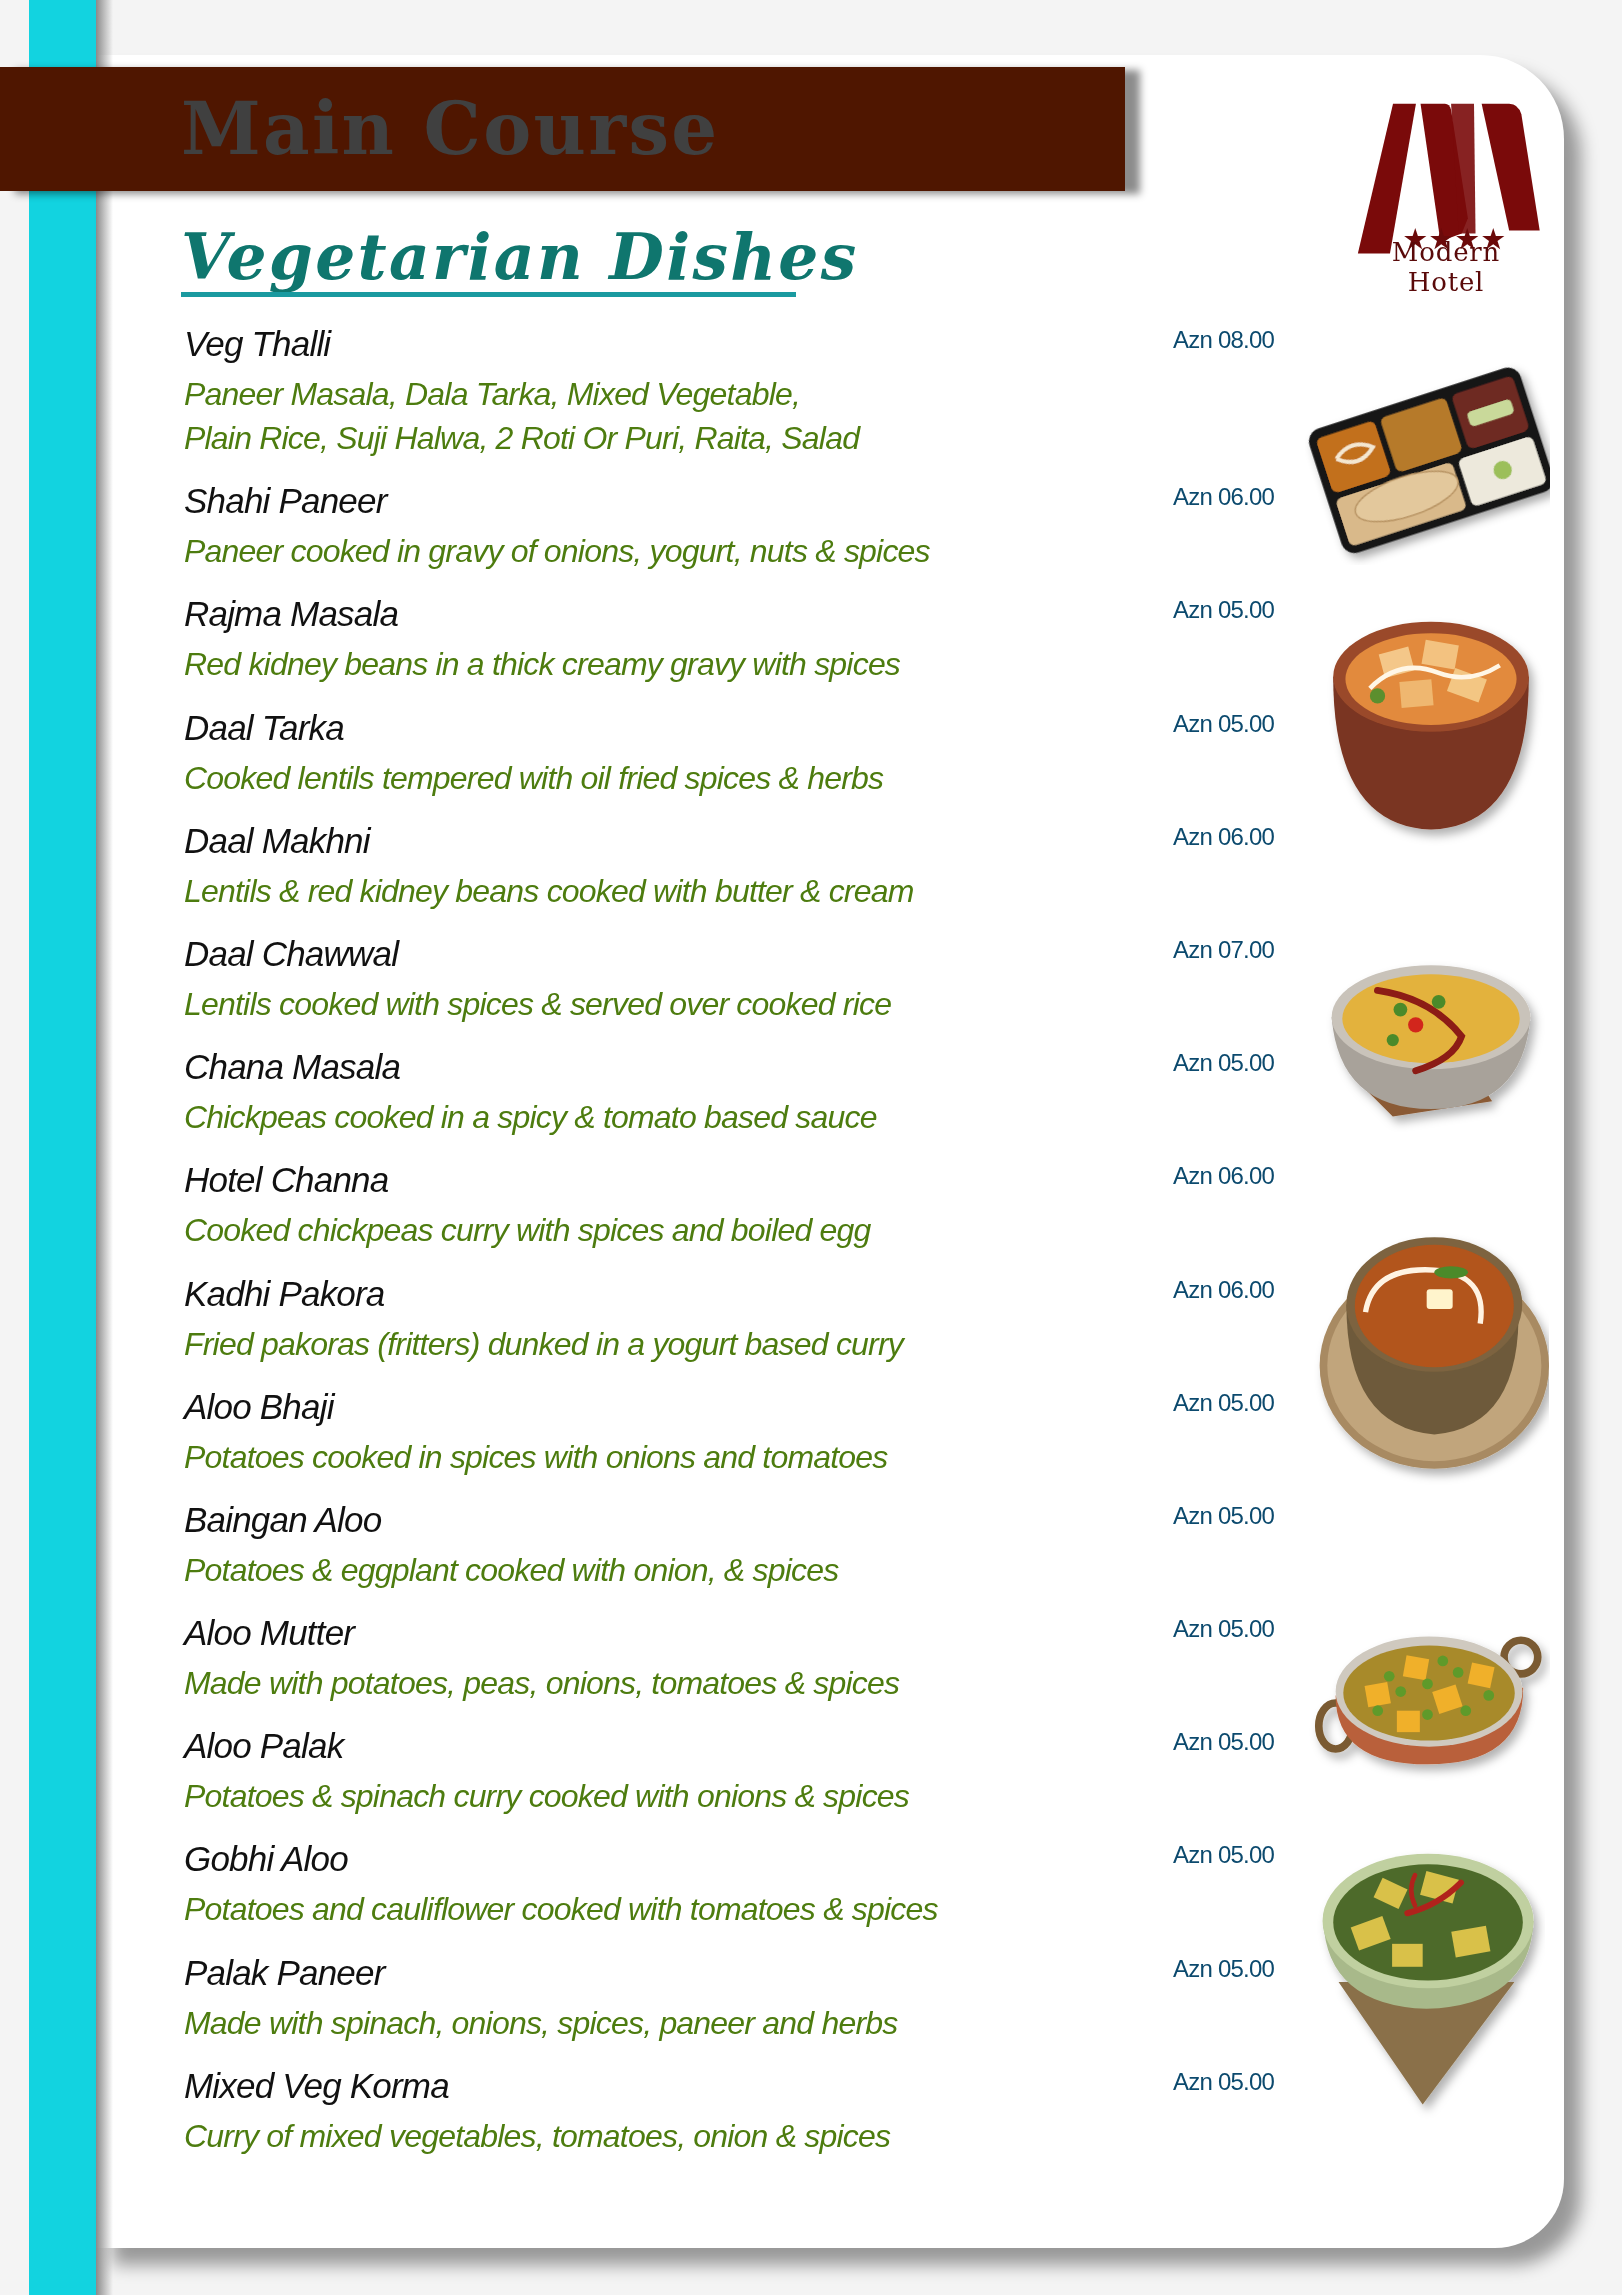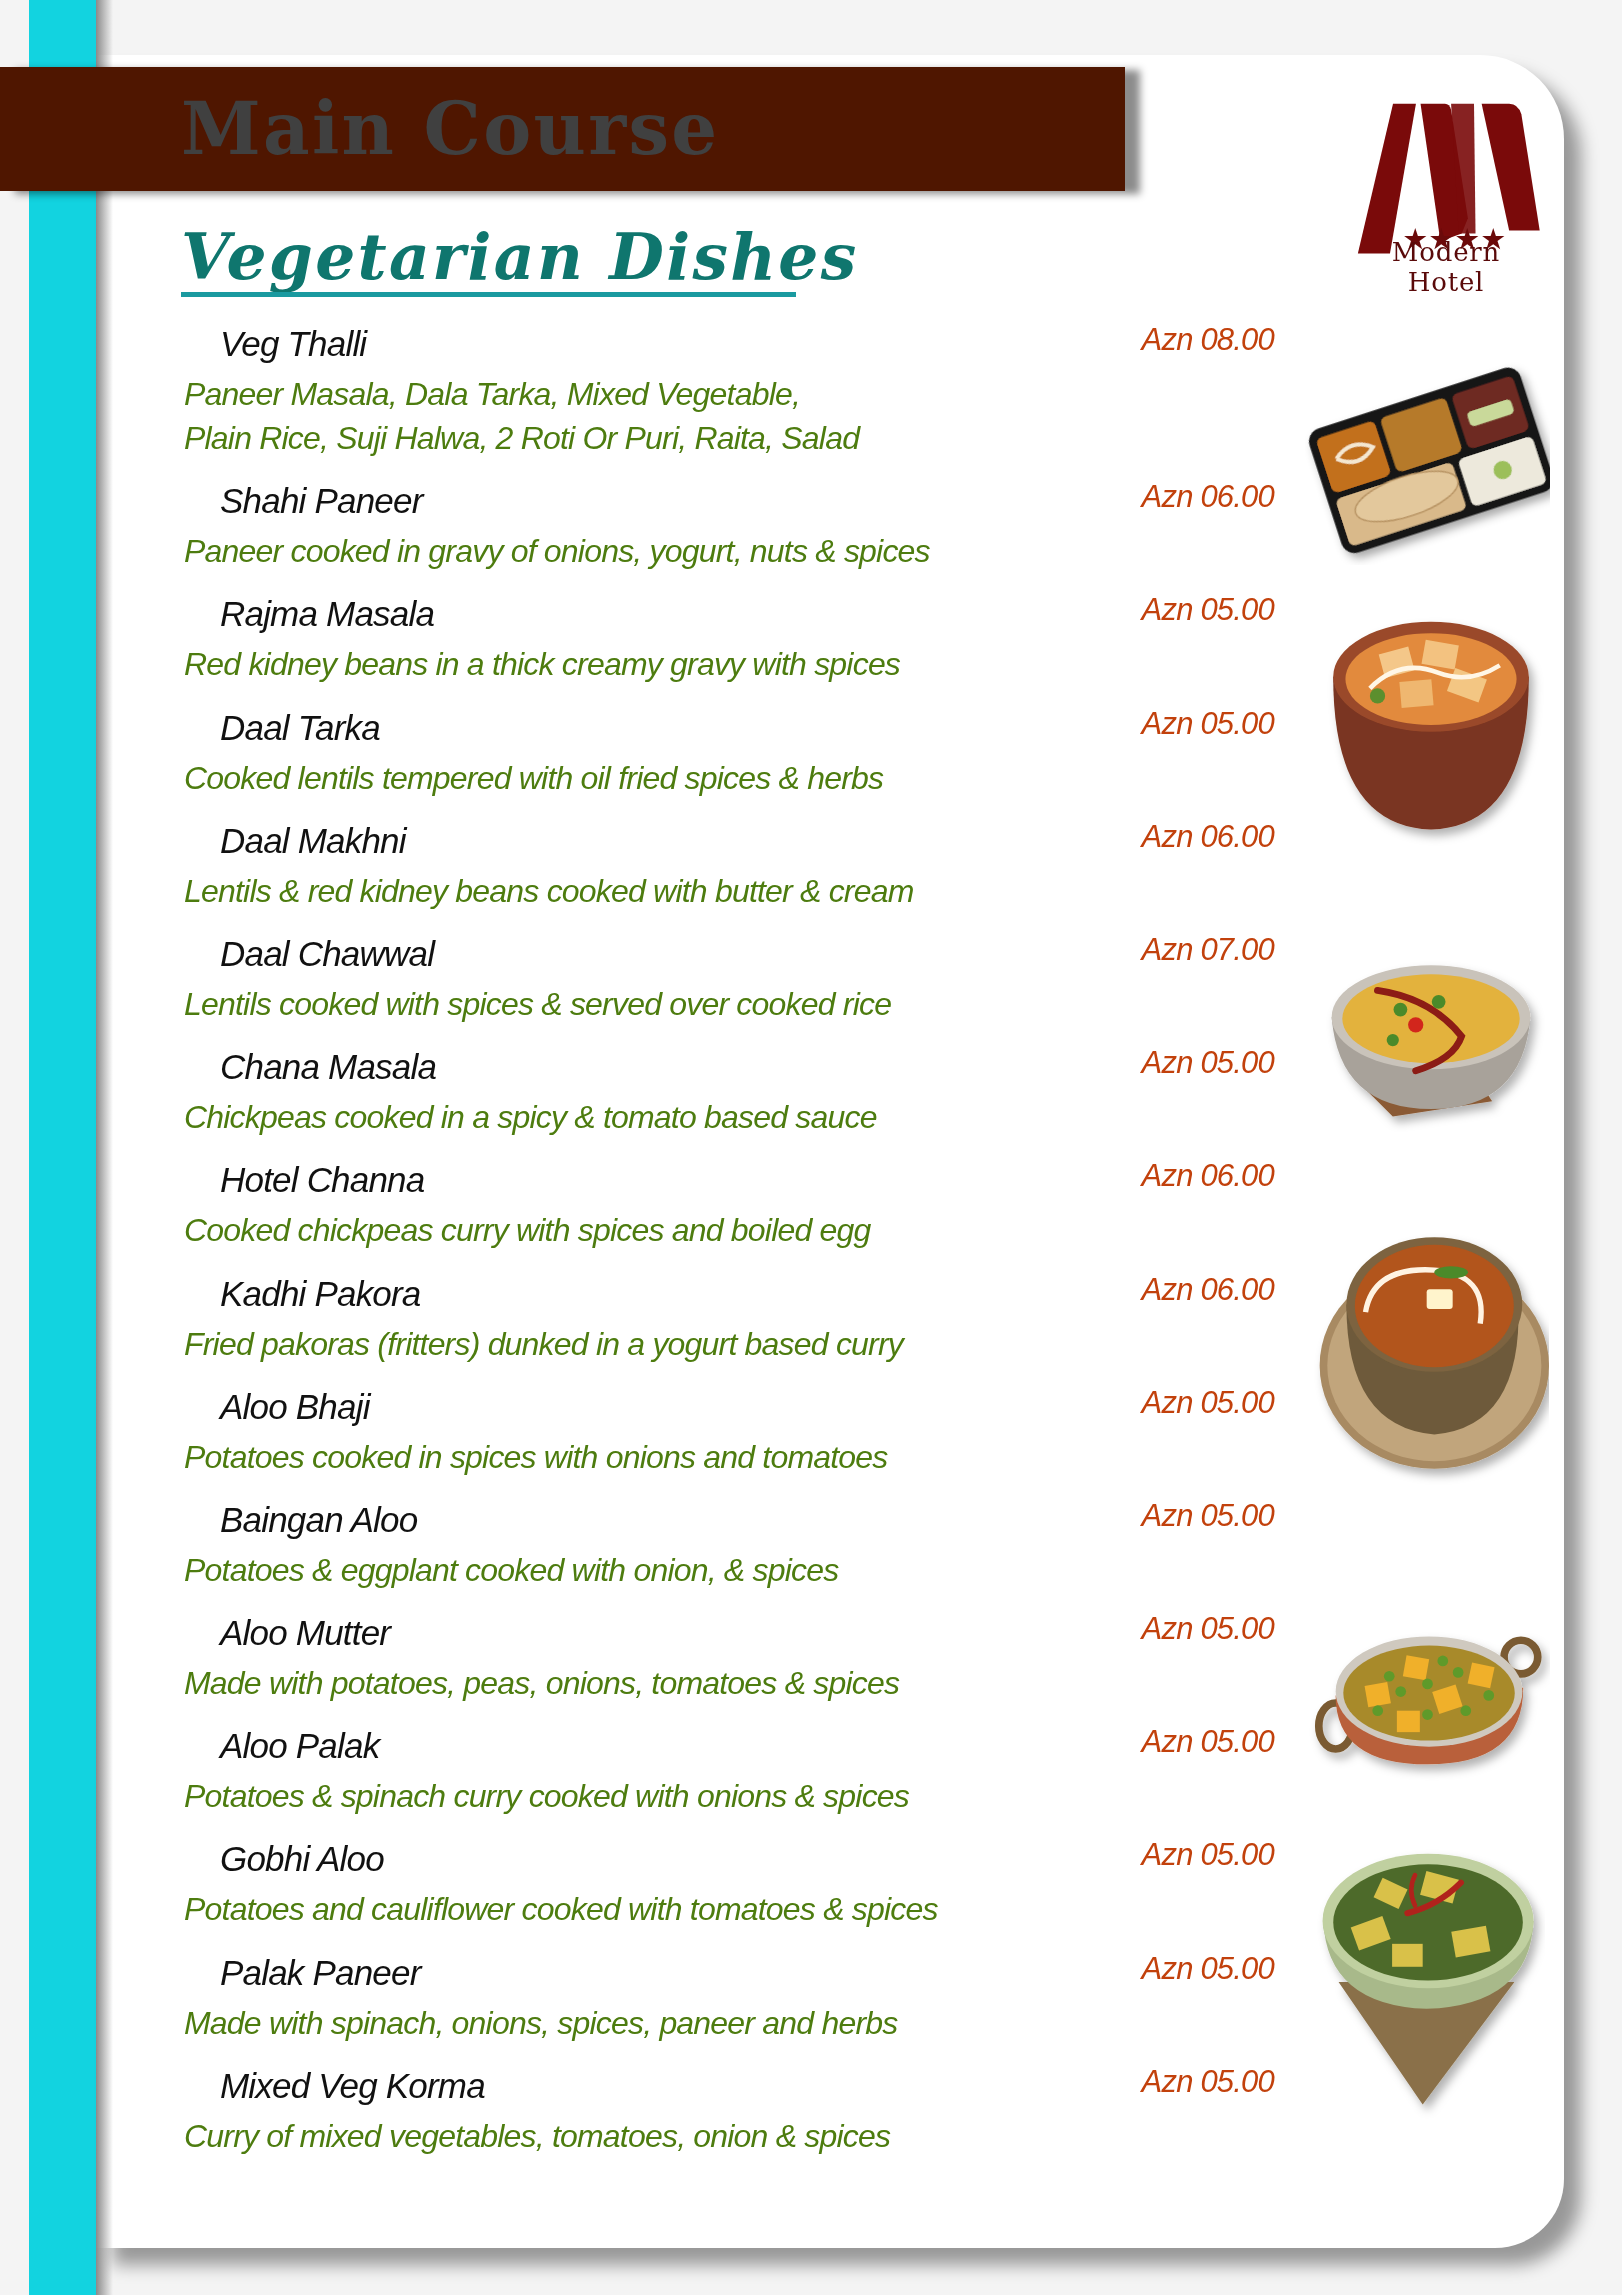--- a/index.html
+++ b/index.html
@@ -49,25 +49,24 @@
     position: absolute; left: 1354px; top: 237px; width: 184px; text-align: center;
     color: #5a0a0a; font-family: "DejaVu Serif", serif; font-size: 26px; letter-spacing: 0.8px;
   }
   .menu {
     position: absolute; left: 184px; top: 315px; width: 1090px;
   }
   .item { position: relative; }
   .item-name {
     font-style: italic; font-size: 35px; color: #111; line-height: 57px; height: 57px;
     letter-spacing: -0.8px;
-    margin-left: 36px;
   }
   .item-price {
     position: absolute; right: 0; top: 0;
-    font-style: italic; font-size: 31px; color: #c2410c; line-height: 49px; letter-spacing: -0.8px;
+    font-size: 24px; color: #0c4a6e; line-height: 49px; letter-spacing: -0.8px;
   }
   .item-desc {
     font-style: italic; font-size: 32px; color: #4d7c0f; line-height: 44px;
     padding-bottom: 12.2px; letter-spacing: -0.8px; white-space: pre-line;
   }
   .dish-img { position: absolute; }
 </style>
 </head>
 <body>
 

